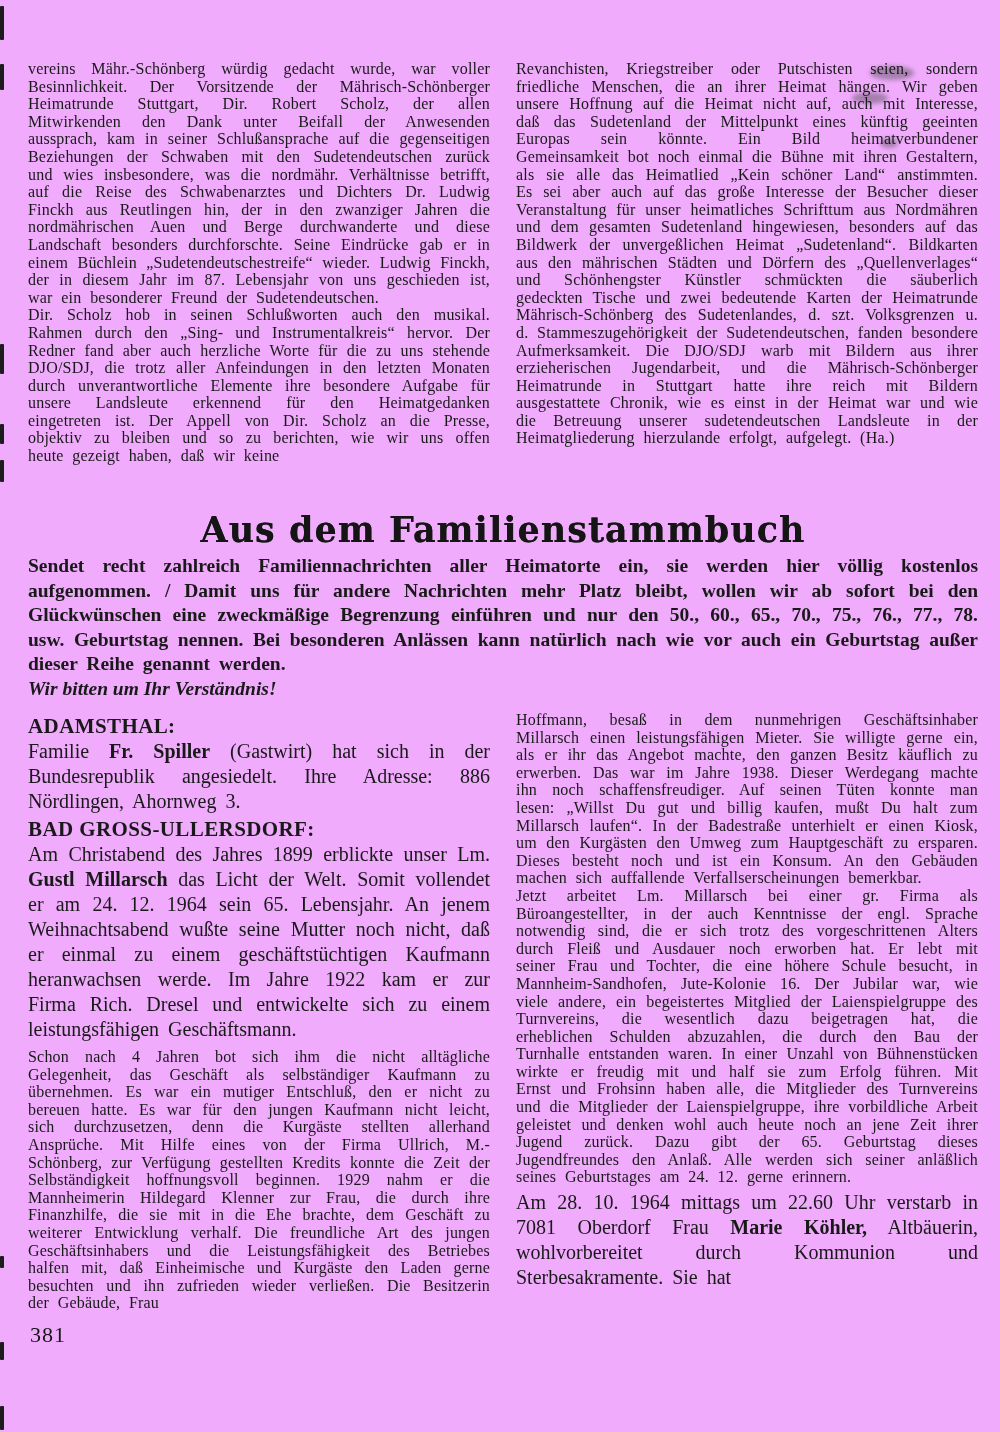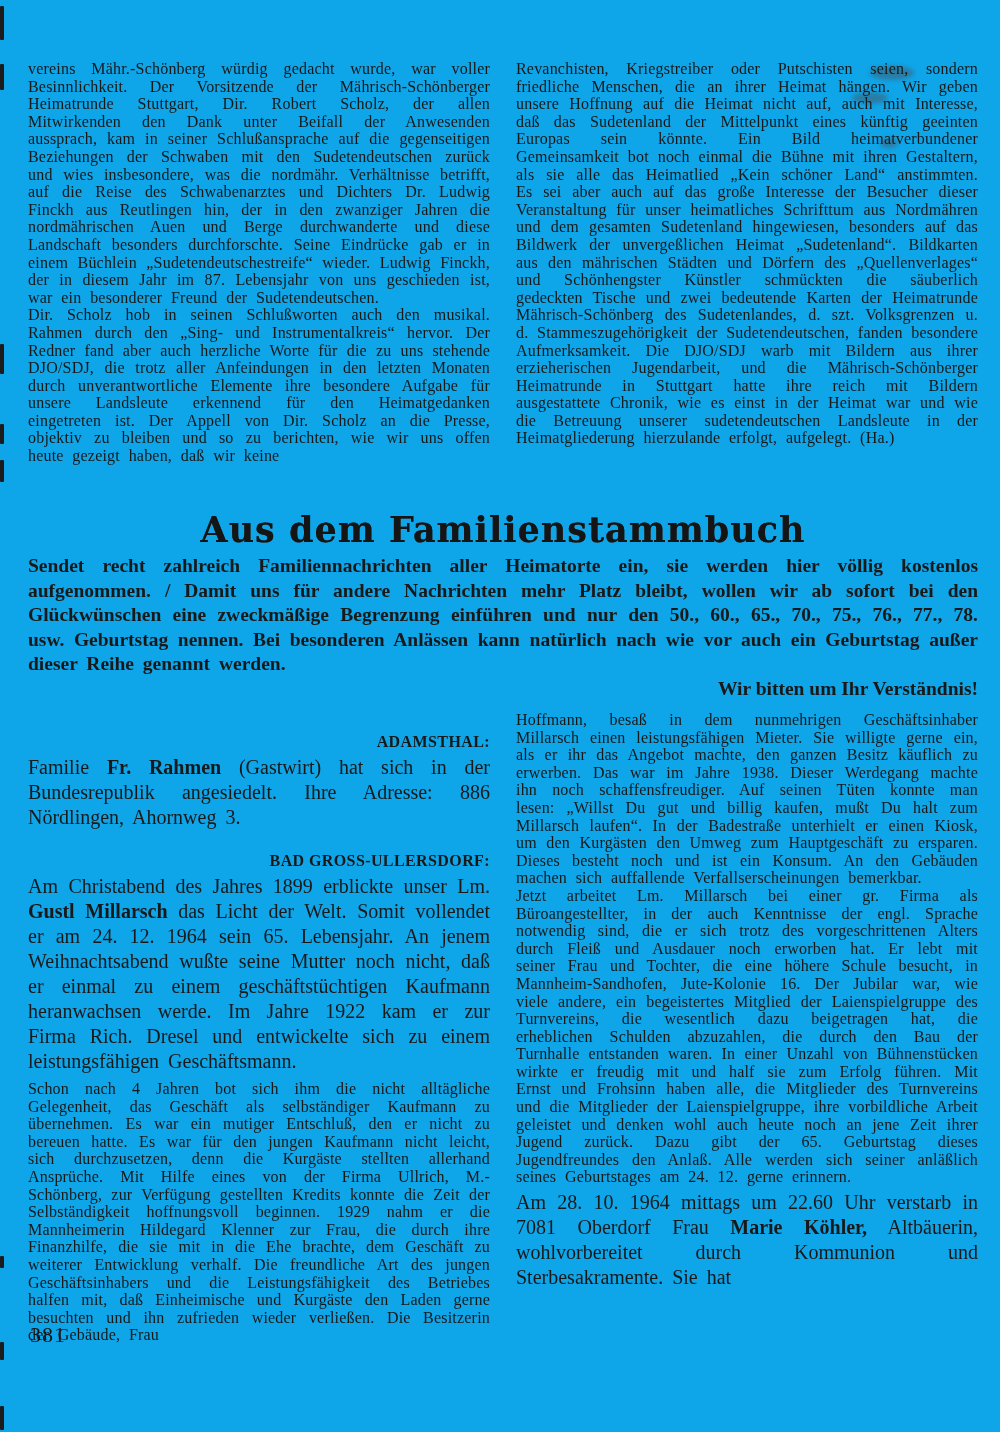--- a/index.html
+++ b/index.html
@@ -4,21 +4,21 @@
 <style>
   html,body{margin:0;padding:0;}
   body{
     width:1000px;height:1432px;
     background:#f2f2ef;
     font-family:"Liberation Serif", serif;
   }
   .page{
     position:relative;
     width:1000px;height:1432px;
-    background:#0ea5e9;
+    background:#f0abfc;
     color:#191919;
     overflow:hidden;
   }
   .content{
     position:absolute;
     left:28px;top:60px;
     width:950px;
   }
   .cols{display:flex;gap:26px;}
   .col{width:462px;}
@@ -47,31 +47,31 @@
     font-weight:bold;
     font-size:19.5px;
     line-height:24.5px;
     text-align:justify;
     word-spacing:4px;
   }
   .intro-last{
     font-weight:bold;
     font-size:19.5px;
     line-height:24.5px;
-    text-align:right;
+    text-align:left;
     margin-bottom:10px;
+    font-style:italic;
   }
   .bottom{margin-top:8px;height:650px;overflow:hidden;}
   .entry-title{
     font-weight:bold;
-    font-size:16px;
+    font-size:21px;
     line-height:26px;
     letter-spacing:0.4px;
-    margin-top:18px;
-    text-align:right;
+    margin-top:2px;
   }
   .big{
     font-size:20px;
     line-height:25px;
     text-align:justify;
     word-spacing:4px;
   }
   .signature{
     font-size:19px;
     line-height:24px;
@@ -132,21 +132,21 @@
 
     <div class="section-heading">Aus dem Familienstammbuch</div>
 
     <p class="intro">Sendet recht zahlreich Familiennachrichten aller Heimatorte ein, sie werden hier völlig kostenlos aufgenommen. / Damit uns für andere Nachrichten mehr Platz bleibt, wollen wir ab sofort bei den Glückwünschen eine zweckmäßige Begrenzung einführen und nur den 50., 60., 65., 70., 75., 76., 77., 78. usw. Geburtstag nennen. Bei besonderen Anlässen kann natürlich nach wie vor auch ein Geburtstag außer dieser Reihe genannt werden.</p>
     <p class="intro-last">Wir bitten um Ihr Verständnis!</p>
 
     <div class="cols bottom">
 
       <div class="col">
         <div class="entry-title">ADAMSTHAL:</div>
-        <p class="big"><span>Familie </span><b>Fr. Rahmen</b><span> (Gastwirt) hat sich in der Bundesrepublik angesiedelt. Ihre Adresse: 886 Nördlingen, Ahornweg 3.</span></p>
+        <p class="big"><span>Familie </span><b>Fr. Spiller</b><span> (Gastwirt) hat sich in der Bundesrepublik angesiedelt. Ihre Adresse: 886 Nördlingen, Ahornweg 3.</span></p>
 
         <div class="entry-title">BAD GROSS-ULLERSDORF:</div>
         <p class="big"><span>Am Christabend des Jahres 1899 erblickte unser Lm. </span><b>Gustl Millarsch</b><span> das Licht der Welt. Somit vollendet er am 24. 12. 1964 sein 65. Lebensjahr. An jenem Weihnachtsabend wußte seine Mutter noch nicht, daß er einmal zu einem geschäftstüchtigen Kaufmann heranwachsen werde. Im Jahre 1922 kam er zur Firma Rich. Dresel und entwickelte sich zu einem leistungsfähigen Geschäftsmann.</span></p>
         <p class="small" style="margin-top:6px;">Schon nach 4 Jahren bot sich ihm die nicht alltägliche Gelegenheit, das Geschäft als selbständiger Kaufmann zu übernehmen. Es war ein mutiger Entschluß, den er nicht zu bereuen hatte. Es war für den jungen Kaufmann nicht leicht, sich durchzusetzen, denn die Kurgäste stellten allerhand Ansprüche. Mit Hilfe eines von der Firma Ullrich, M.-Schönberg, zur Verfügung gestellten Kredits konnte die Zeit der Selbständigkeit hoffnungsvoll beginnen. 1929 nahm er die Mannheimerin Hildegard Klenner zur Frau, die durch ihre Finanzhilfe, die sie mit in die Ehe brachte, dem Geschäft zu weiterer Entwicklung verhalf. Die freundliche Art des jungen Geschäftsinhabers und die Leistungsfähigkeit des Betriebes halfen mit, daß Einheimische und Kurgäste den Laden gerne besuchten und ihn zufrieden wieder verließen. Die Besitzerin der Gebäude, Frau</p>
       </div>
 
       <div class="col">
         <p class="small">Hoffmann, besaß in dem nunmehrigen Geschäftsinhaber Millarsch einen leistungsfähigen Mieter. Sie willigte gerne ein, als er ihr das Angebot machte, den ganzen Besitz käuflich zu erwerben. Das war im Jahre 1938. Dieser Werdegang machte ihn noch schaffensfreudiger. Auf seinen Tüten konnte man lesen: „Willst Du gut und billig kaufen, mußt Du halt zum Millarsch laufen“. In der Badestraße unterhielt er einen Kiosk, um den Kurgästen den Umweg zum Hauptgeschäft zu ersparen. Dieses besteht noch und ist ein Konsum. An den Gebäuden machen sich auffallende Verfallserscheinungen bemerkbar.</p>
         <p class="small">Jetzt arbeitet Lm. Millarsch bei einer gr. Firma als Büroangestellter, in der auch Kenntnisse der engl. Sprache notwendig sind, die er sich trotz des vorgeschrittenen Alters durch Fleiß und Ausdauer noch erworben hat. Er lebt mit seiner Frau und Tochter, die eine höhere Schule besucht, in Mannheim-Sandhofen, Jute-Kolonie 16. Der Jubilar war, wie viele andere, ein begeistertes Mitglied der Laienspielgruppe des Turnvereins, die wesentlich dazu beigetragen hat, die erheblichen Schulden abzuzahlen, die durch den Bau der Turnhalle entstanden waren. In einer Unzahl von Bühnenstücken wirkte er freudig mit und half sie zum Erfolg führen. Mit Ernst und Frohsinn haben alle, die Mitglieder des Turnvereins und die Mitglieder der Laienspielgruppe, ihre vorbildliche Arbeit geleistet und denken wohl auch heute noch an jene Zeit ihrer Jugend zurück. Dazu gibt der 65. Geburtstag dieses Jugendfreundes den Anlaß. Alle werden sich seiner anläßlich seines Geburtstages am 24. 12. gerne erinnern.</p>
         <p class="big" style="margin-top:4px;"><span>Am 28. 10. 1964 mittags um 22.60 Uhr verstarb in 7081 Oberdorf Frau </span><b>Marie Köhler,</b><span> Altbäuerin, wohlvorbereitet durch Kommunion und Sterbesakramente. Sie hat</span></p>

